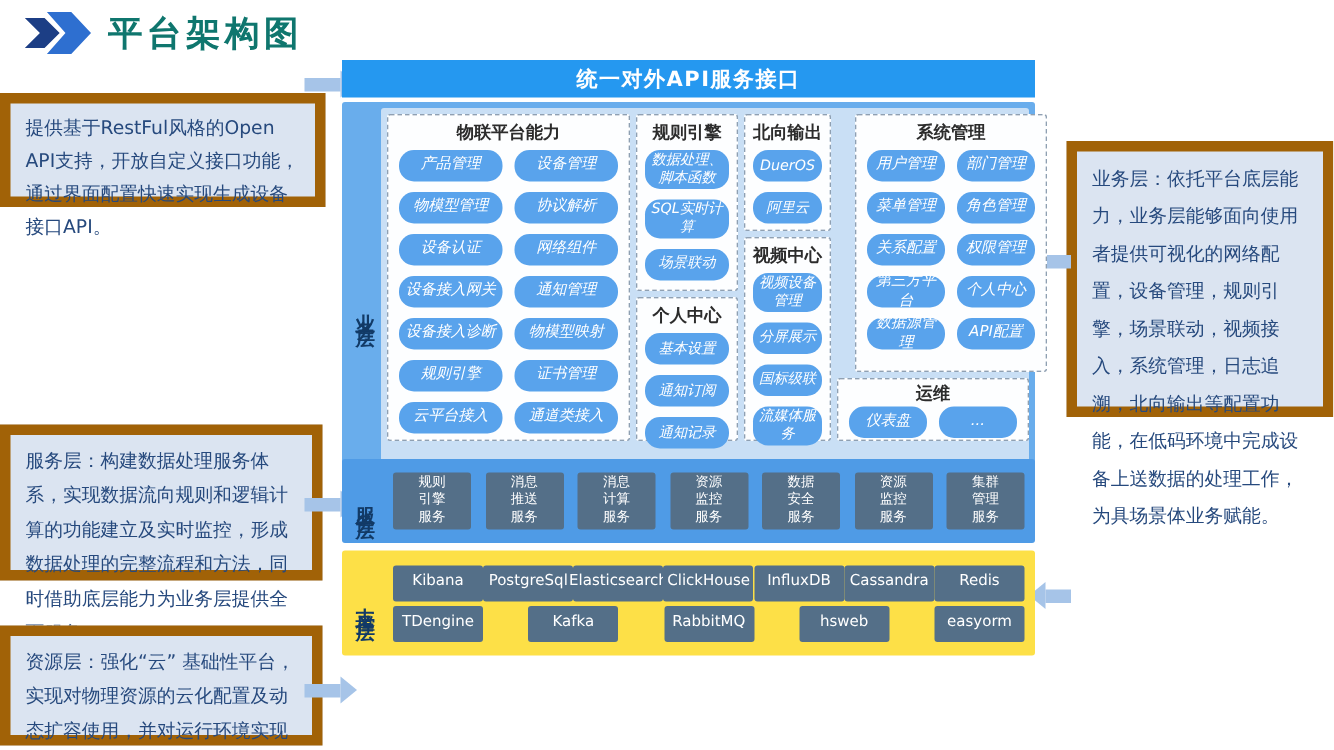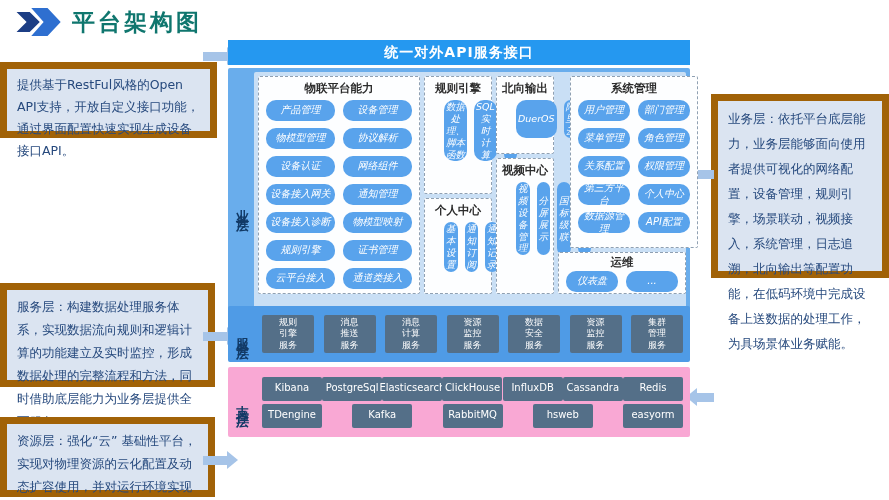--- a/index.html
+++ b/index.html
@@ -31,37 +31,37 @@
   .api-bar{position:absolute;left:228px;top:40px;width:462px;height:25px;background:#2598f0;
            color:#fff;font-size:14px;font-weight:bold;display:flex;align-items:center;justify-content:center;letter-spacing:1px;}
   .band{position:absolute;left:228px;width:462px;background:#69adec;border-radius:2px;}
   .band-label{position:absolute;left:0;top:0;bottom:0;width:28px;display:flex;align-items:center;justify-content:center;
               writing-mode:vertical-lr;text-orientation:upright;font-size:13px;font-weight:bold;color:#123a66;letter-spacing:5px;}
   #band-business{top:68px;height:276px;}
   .band-inner{position:absolute;left:26px;top:4px;right:4px;bottom:4px;background:#c9dff5;border-radius:2px;}
   .section{position:absolute;background:#fdfeff;border:1px dashed #8fa0b2;border-radius:2px;padding-top:3px;}
   .section-title{height:16px;text-align:center;font-size:11.5px;font-weight:bold;color:#2c2c2c;line-height:16px;}
   .btn-grid{display:grid;grid-template-columns:1fr 1fr;gap:7px 8px;padding:4px 7px;grid-auto-rows:21px;}
-  .btn-col{display:flex;flex-direction:row;gap:7px;padding:4px 19px;}
+  .btn-col{display:flex;flex-direction:column;gap:7px;padding:4px 5px;}
   .blue-btn{background:#59a3ec;color:#fff;border-radius:10px;display:flex;align-items:center;justify-content:center;
             text-align:center;font-size:10px;min-height:21px;line-height:1.25;padding:1px 2px;font-style:italic;}
   .btn-col .blue-btn{font-size:9.5px;}
   #sec-iot{left:30px;top:8px;width:162px;height:218px;}
   #sec-rule{left:196px;top:8px;width:68px;height:118px;}
   #sec-personal{left:196px;top:130px;width:68px;height:96px;}
   #sec-north{left:268px;top:8px;width:58px;height:78px;}
   #sec-video{left:268px;top:90px;width:58px;height:136px;}
   #sec-system{left:330px;top:8px;width:128px;height:172px;margin-left:12px;}
   #sec-system .btn-grid{grid-auto-rows:21px;}
   #sec-ops{left:330px;top:184px;width:128px;height:42px;padding-top:2px;}
   #sec-ops .section-title{height:14px;line-height:14px;}
   #sec-ops .btn-grid{padding:2px 7px;}
 
   #band-service{top:306px;height:56px;background:#4f9be6;}
-  #band-support{top:367px;height:70px;background:#f9a8d4;}
+  #band-support{top:367px;height:70px;background:#fde047;}
   #band-resource{top:442px;height:49px;background:#4f9be6;}
   .slate-items{position:absolute;left:34px;right:7px;top:8px;bottom:8px;display:flex;align-items:center;justify-content:space-between;flex-wrap:wrap;}
   .slate-box{background:#546f88;color:#fff;border-radius:2px;display:flex;align-items:center;justify-content:center;
              text-align:center;line-height:1.25;}
   #band-service .slate-box{width:52px;min-height:34px;font-size:9px;padding:2px 13px;}
   #band-support .slate-box{width:60px;height:24px;font-size:10px;}
   #band-resource .slate-box{min-width:66px;height:26px;font-size:9.5px;padding:0 6px;}
 </style>
 </head>
 <body>

